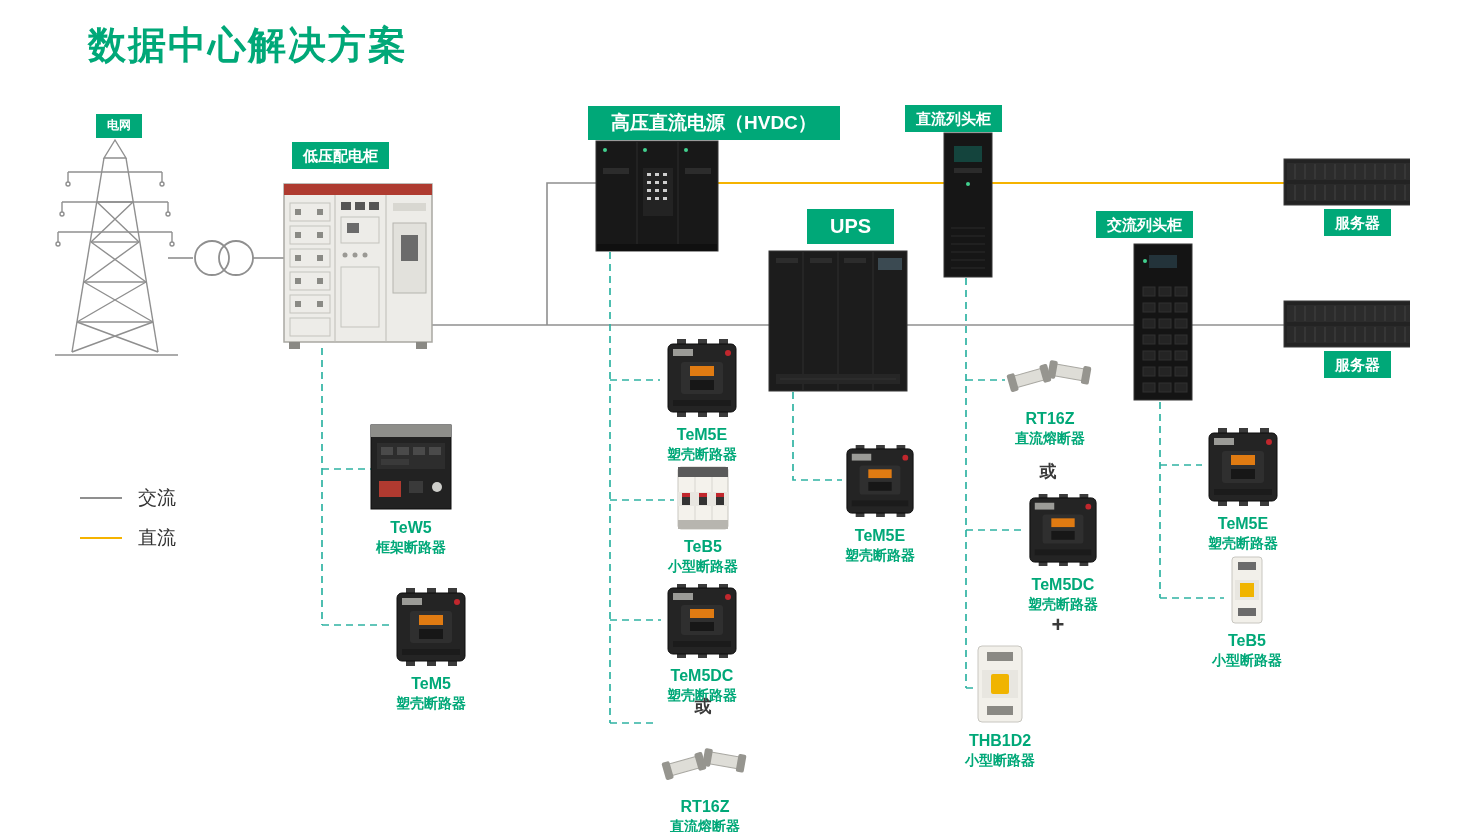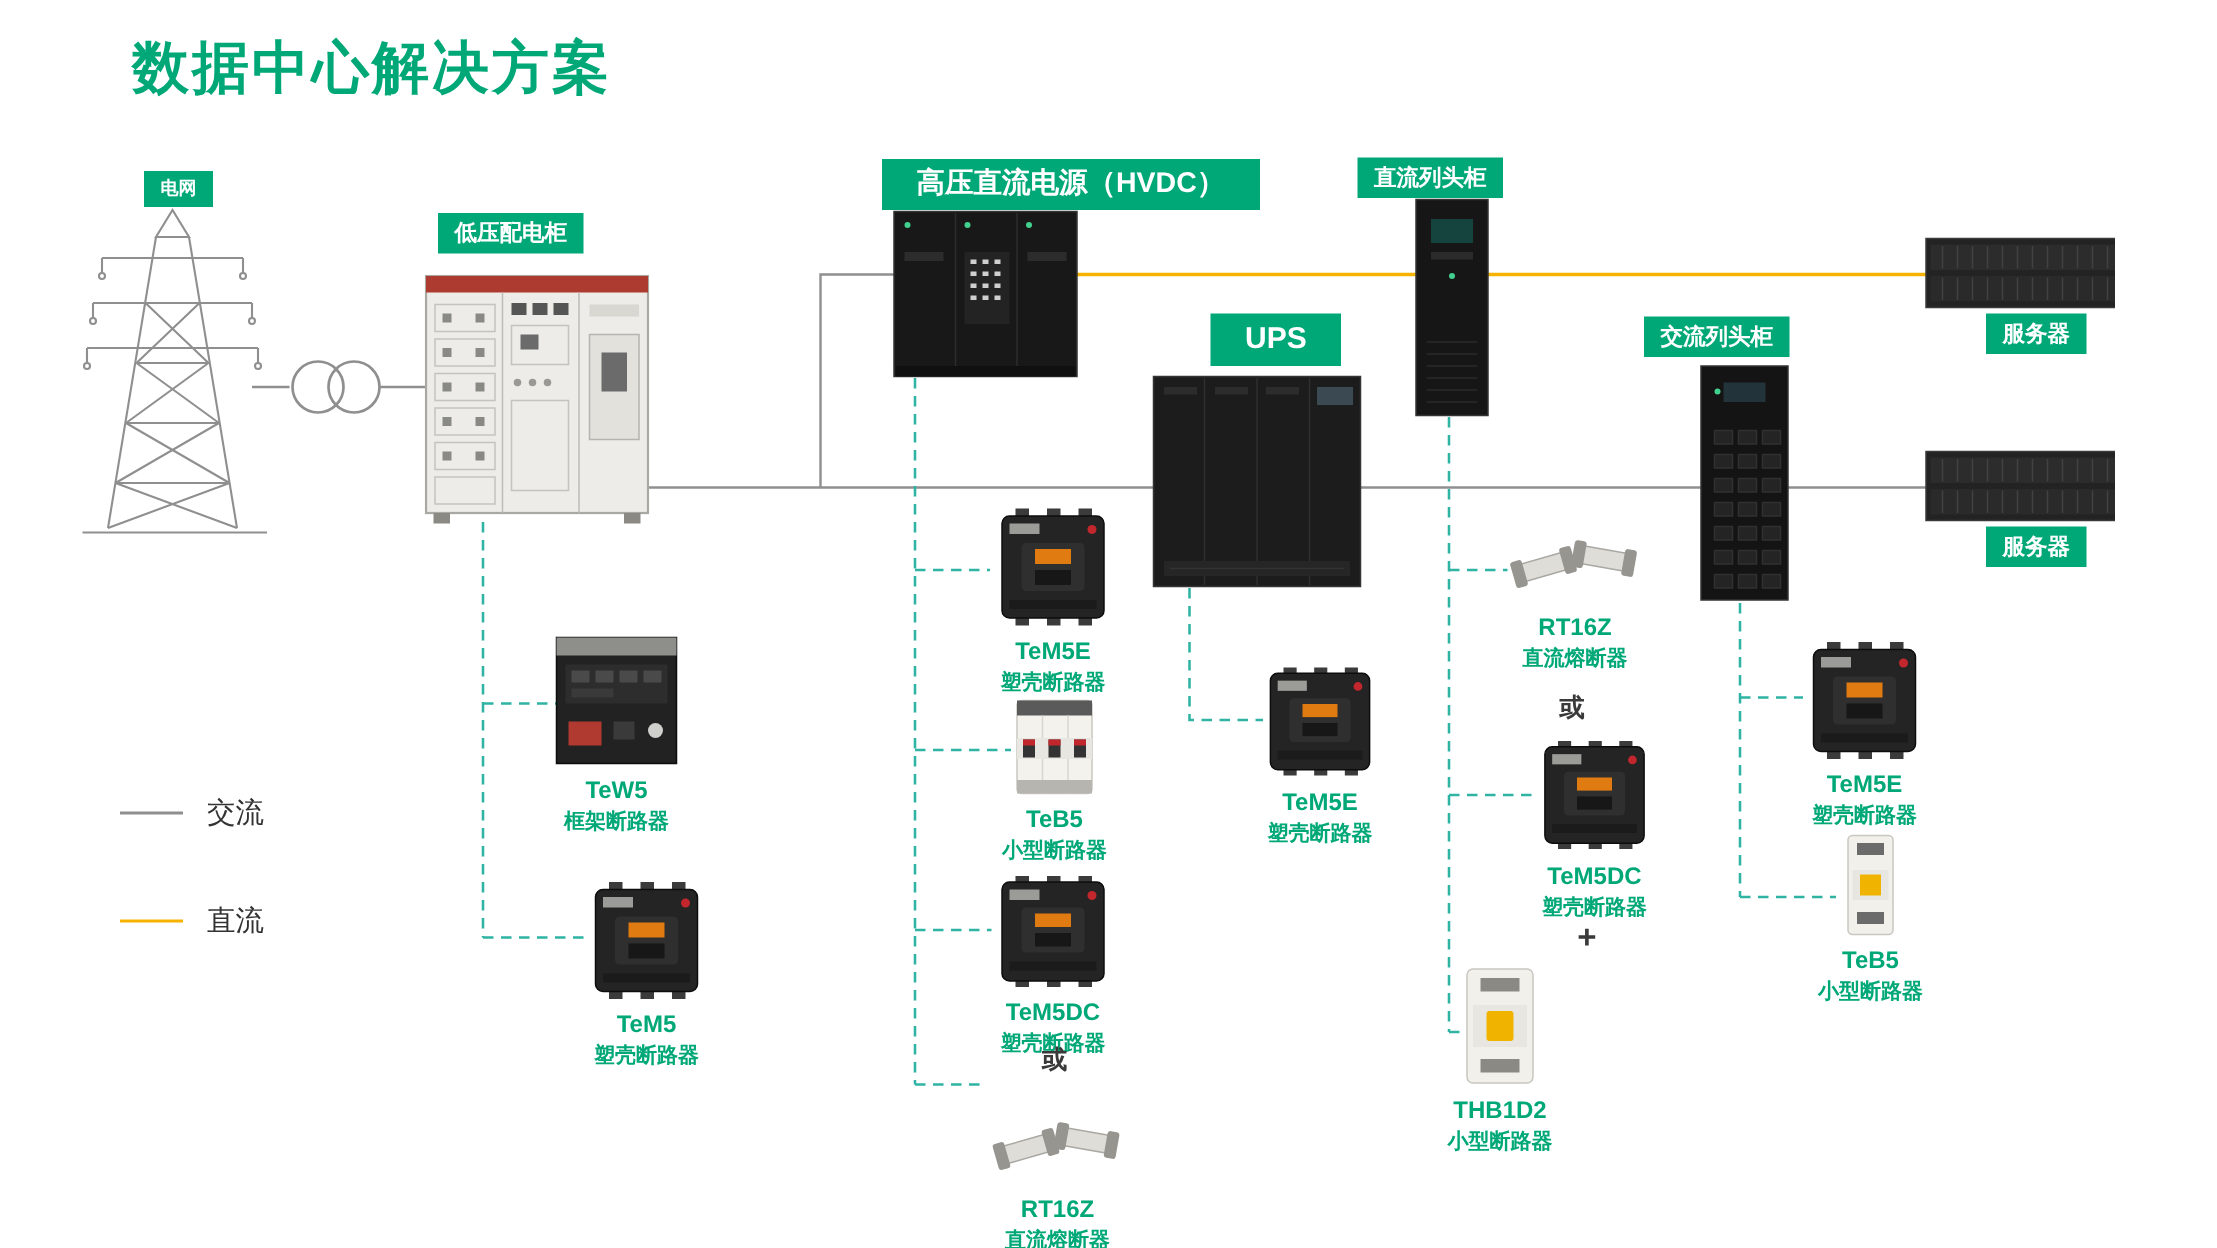--- a/index.html
+++ b/index.html
@@ -20,21 +20,21 @@
   .img{position:absolute;}
   .product{
     position:absolute;width:112px;display:flex;flex-direction:column;align-items:center;
   }
   .prod-name{margin-top:7px;font-size:16px;font-weight:bold;color:#00A878;text-align:center;line-height:1.25;}
   .prod-desc{font-size:14px;font-weight:bold;color:#00A878;text-align:center;line-height:1.3;}
   .joiner{
     position:absolute;font-size:17px;font-weight:bold;color:#3a3a3a;text-align:center;
   }
   .legend{position:absolute;left:80px;top:484px;}
-  .legend-row{display:flex;align-items:center;height:28px;margin-bottom:12px;margin-top:44px;}
+  .legend-row{display:flex;align-items:center;height:28px;margin-bottom:12px;}
   .legend-line{width:42px;height:0;border-top:2.5px solid #8F8F8F;margin-right:16px;}
   .legend-line.dc{border-top-color:#F5B300;}
   .legend-label{font-size:19px;color:#333;}
 </style>
 </head>
 <body>
 
 <div class="canvas">
 
   <svg class="wires" width="1478" height="832">

